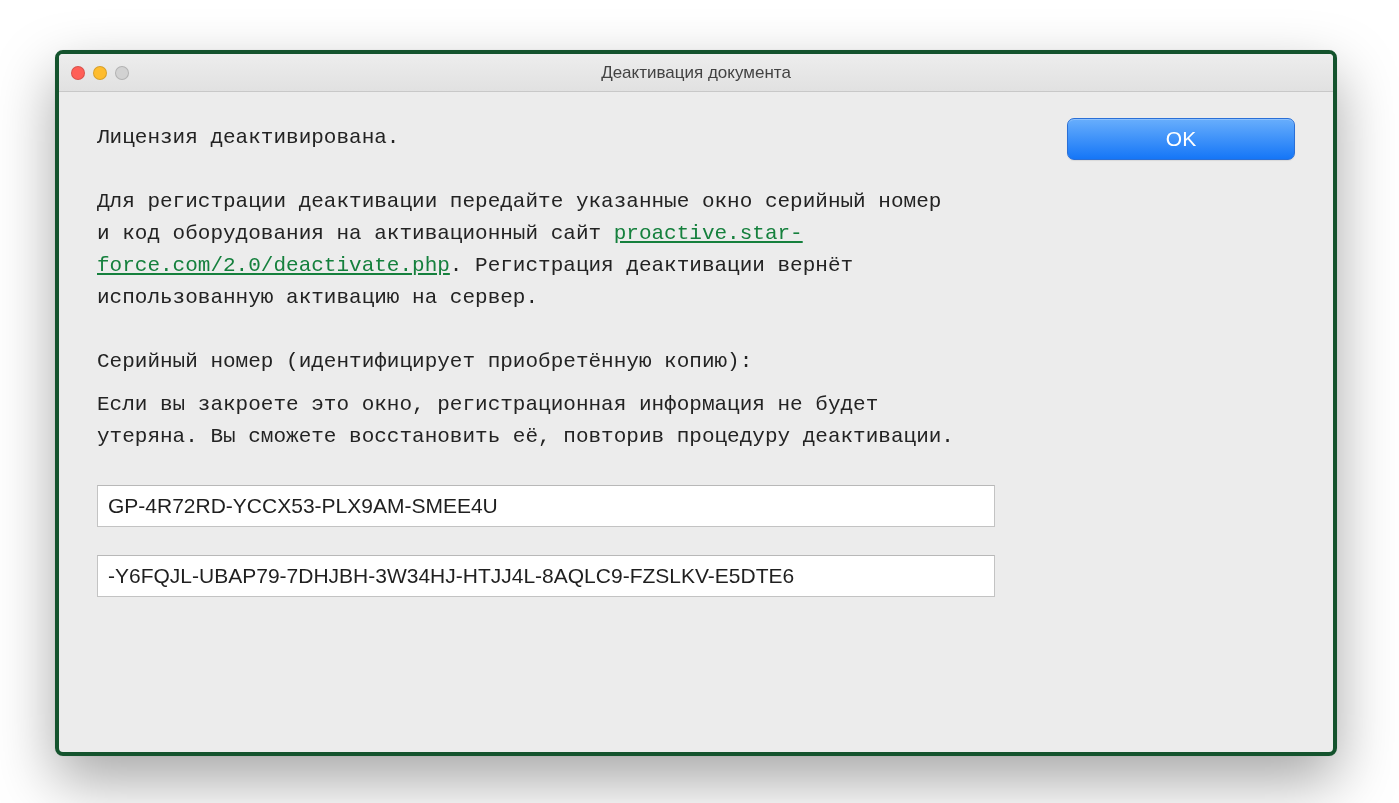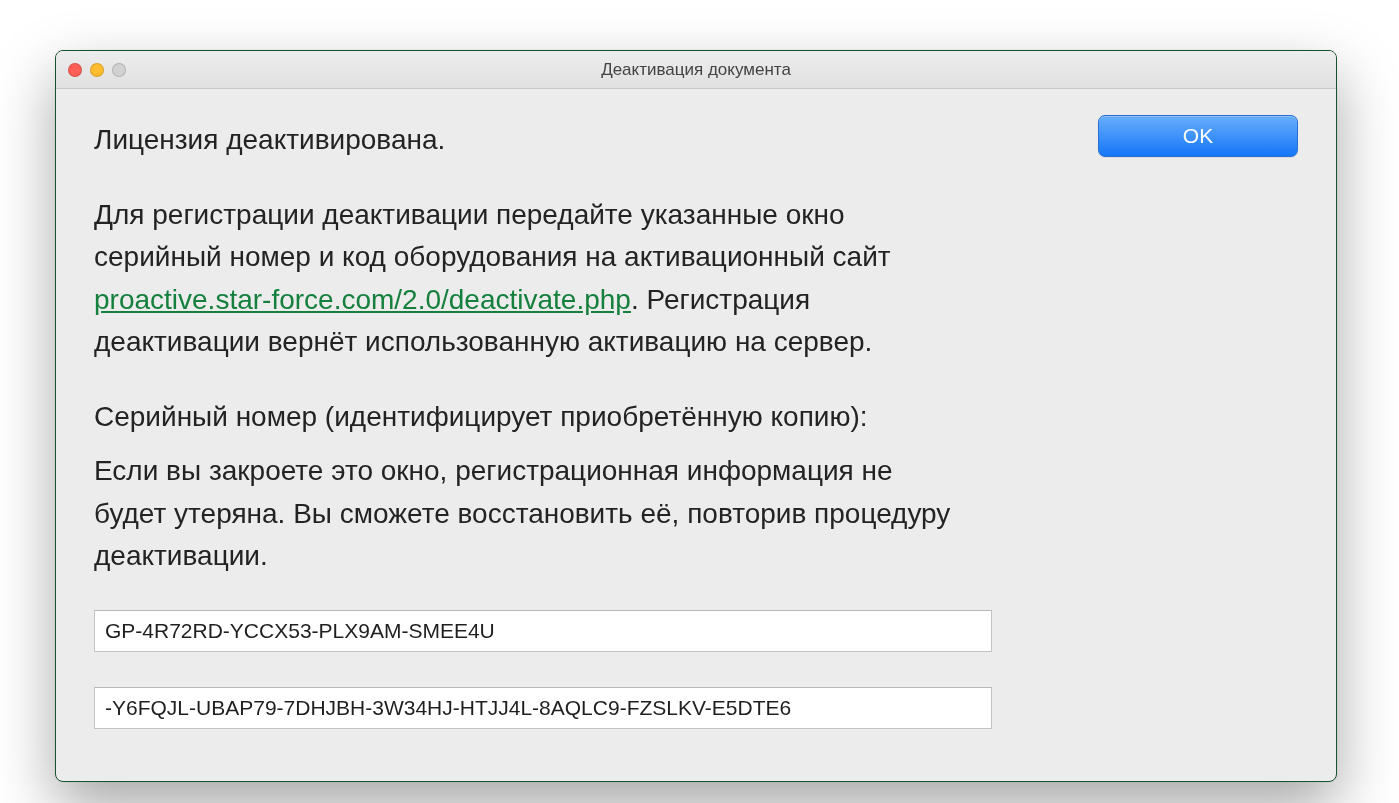--- a/index.html
+++ b/index.html
@@ -8,21 +8,21 @@
     width: 1399px; height: 803px;
     background: #ffffff;
     font-family: -apple-system, "Helvetica Neue", Helvetica, Arial, sans-serif;
     -webkit-font-smoothing: antialiased;
   }
   .window {
     position: absolute;
     left: 55px; top: 50px;
     width: 1282px;
     background: #ececec;
-    border: 1px solid #14532d;
+    border: 4px solid #14532d;
     border-radius: 8px;
     box-shadow: 0 25px 60px rgba(0,0,0,0.35), 0 0 0 1px rgba(0,0,0,0.02);
     overflow: hidden;
   }
   .titlebar {
     height: 38px;
     background: linear-gradient(#ededed, #e1e1e1);
     border-bottom: 1px solid #c8c8c8;
     position: relative;
     display: flex;
@@ -47,50 +47,51 @@
     font-size: 17px;
     color: #434343;
   }
   .content {
     position: relative;
     padding: 30px 38px 40px 38px;
     min-height: 660px;
   }
   .text-block {
     width: 864px;
-    font-size: 28px;
+    font-size: 21px;
     line-height: 1.52;
     color: #232323;
+    font-family: Liberation Mono, monospace;
   }
   .para { margin: 0 0 32px 0; }
   .para.tight { margin-bottom: 12px; }
   a.link {
     color: #15803d;
     text-decoration: underline;
     text-align: center;
   }
   .field {
     width: 898px;
     height: 42px;
     background: #ffffff;
     border: 1px solid #c3c3c3;
     border-top-color: #b8b8b8;
     padding: 0 10px;
     font-size: 21px;
     color: #1f1f1f;
     display: flex;
     align-items: center;
-    margin-bottom: 35px;
+    margin-bottom: 28px;
     white-space: nowrap;
     overflow: hidden;
   }
   .ok-btn {
     position: absolute;
     top: 26px; right: 38px;
-    width: 200px; height: 42px;
+    width: 228px; height: 42px;
     border-radius: 7px;
     background: linear-gradient(#68aefc, #1576f7);
     border: 1px solid #2a6fd6;
     color: #ffffff;
     font-size: 21px;
     display: flex;
     align-items: center;
     justify-content: center;
     box-shadow: inset 0 1px 0 rgba(255,255,255,0.25), 0 1px 1px rgba(0,0,0,0.08);
     cursor: default;

